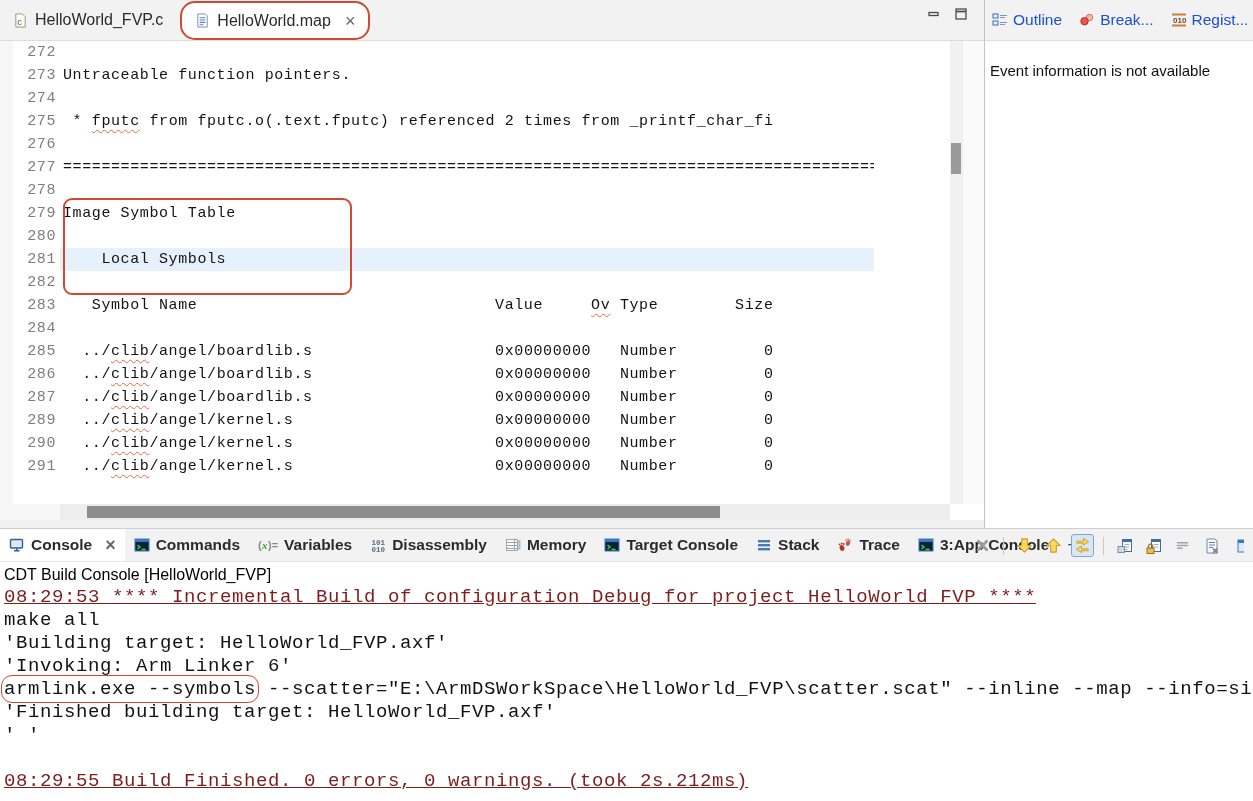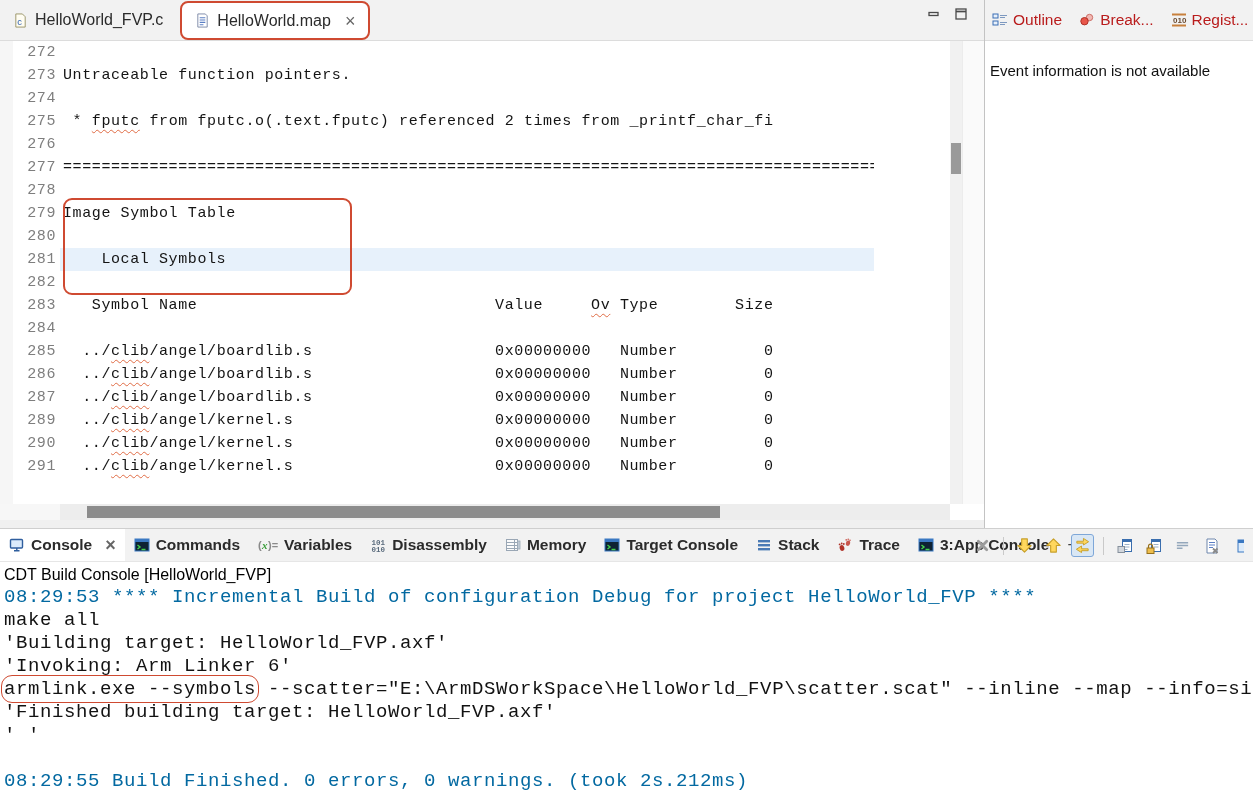--- a/index.html
+++ b/index.html
@@ -9,21 +9,21 @@
     background:#fff; color:#1c1c1c;
     font-family:"Liberation Sans", sans-serif; font-size:15px;
   }
   .top { display:flex; height:528px; }
 
   
   .editor-group { width:985px; border-right:1px solid #c3c3c3; display:flex; flex-direction:column; background:#fff; }
   .etabbar { height:41px; background:#f2f2f2; border-bottom:1px solid #dcdcdc; display:flex; align-items:stretch; position:relative; flex:none; }
   .etab { display:flex; align-items:center; gap:7px; padding:0 13px; font-size:16px; color:#2b2b2b; cursor:default; }
   .etab.active { background:#fff; }
-  .etab.annotated { border:2px solid #cf4a31; border-radius:8px; margin:1px 0 0 4px; }
+  .etab.annotated { border:2px solid #cf4a31; border-radius:15px; margin:1px 0 0 4px; }
   .tclose { font-size:18px; color:#666; margin-left:7px; line-height:1; }
   .win-btns { position:absolute; right:16px; top:7px; display:flex; gap:13px; }
   .win-btns span { display:flex; }
 
   .editor-body { position:relative; flex:1; background:#fff; overflow:hidden; }
   .ruler { position:absolute; left:0; top:0; height:463px; width:13px; background:#f6f6f6; }
   .editor-code { position:absolute; left:0; top:0; width:874px; height:463px; overflow:hidden;
     font-family:"Liberation Mono","DejaVu Sans Mono",monospace; font-size:15px; letter-spacing:0.6px; color:#141414; }
   .erow { height:23px; line-height:23px; white-space:pre; position:relative; }
   .erow::before { content:""; position:absolute; left:60px; right:0; top:0; bottom:0; background:transparent; }
@@ -36,40 +36,40 @@
   .vthumb { position:absolute; top:102px; left:1px; width:10px; height:31px; background:#9a9a9a; }
   .overview-ruler { position:absolute; left:962px; top:0; width:23px; height:463px; background:#fafafa; border-left:1px solid #ececec; }
   .hscroll { position:absolute; left:0; top:463px; width:950px; height:16px; background:#ededed; }
   .hscroll::before { content:""; position:absolute; left:0; top:0; width:60px; height:16px; background:#f7f7f7; }
   .hthumb { position:absolute; left:87px; top:2px; width:633px; height:12px; background:#8c8c8c; }
   .bottom-strip { position:absolute; left:0; top:479px; width:985px; height:9px; background:#f0f0f0; }
 
   
   .right-panel { flex:1; display:flex; flex-direction:column; background:#fff; overflow:hidden; }
   .rtabbar { height:41px; background:#f2f2f2; border-bottom:1px solid #dcdcdc; display:flex; align-items:center; gap:17px; padding:0 7px; flex:none; }
-  .rtab { display:flex; gap:5px; font-size:15.5px; color:#b91c1c; white-space:nowrap; }
+  .rtab { display:flex; gap:5px; font-size:15.5px; color:#1d4ed8; white-space:nowrap; }
   .rmsg { padding:21px 0 0 5px; font-size:15px; color:#111; white-space:nowrap; overflow:hidden; }
 
   
   .console-panel { height:273px; border-top:1px solid #cfcfcf; display:flex; flex-direction:column; background:#fff; }
   .ctabbar { height:33px; background:#f2f2f2; display:flex; align-items:stretch; position:relative; border-bottom:1px solid #e6e6e6; flex:none; }
   .ctab { display:flex; align-items:center; gap:6px; padding:0 9px; font-size:15.5px; color:#2b2b2b; white-space:nowrap;font-weight:bold; }
   .ctab.active { background:#fff; }
   .cplus { font-size:21px; color:#444; padding:0 9px; display:flex; align-items:center; }
   .ctoolbar { position:absolute; right:0; top:0; height:33px; display:flex; align-items:center; gap:6px; padding-right:1px; }
   .tsep { width:1px; height:18px; background:#c9c9c9; margin:0 3px; }
   .tbtn { width:23px; height:23px; display:flex; align-items:center; justify-content:center; border-radius:3px; }
   .tbtn.selected { background:#d9e7f5; border:1px solid #7ea7d8; }
   .cut { width:7px; overflow:hidden; display:flex; }
   .icn { display:inline-flex; align-items:center; }
   .console-header { font-size:16px; padding:4px 0 2px 4px; color:#000; }
   .console-lines { flex:1; overflow:hidden; padding-left:4px;
     font-family:"Liberation Mono","DejaVu Sans Mono",monospace; font-size:19px; letter-spacing:0.6px; }
   .crow { height:23px; line-height:23px; white-space:pre; }
-  .crow.blue { color:#0369a1; }
+  .crow.blue { color:#7f1d1d;text-decoration:underline; }
   .crow.black { color:#121212; }
   .boxed { outline:1.5px solid #cf4a31; outline-offset:2px; border-radius:8px; }
 </style>
 </head>
 <body>
 
 <div class="top">
   <div class="editor-group">
     <div class="etabbar">
       <div class="etab">

